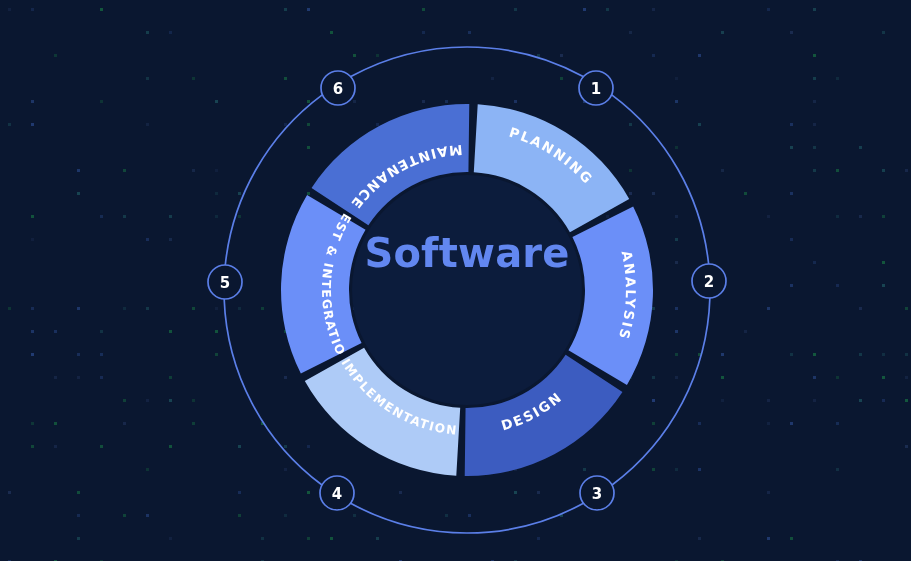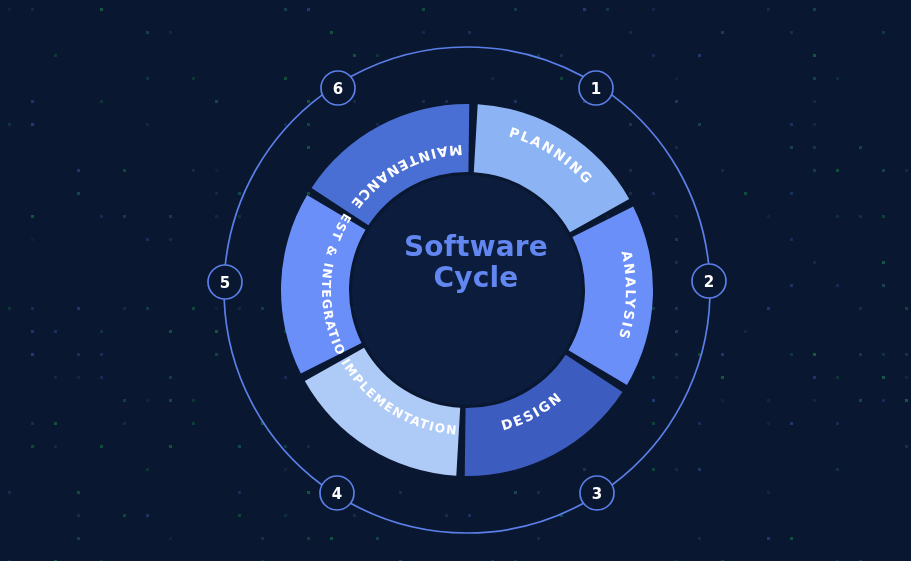--- a/index.html
+++ b/index.html
@@ -50,27 +50,27 @@
     fill: #ffffff;
     text-anchor: middle;
   }
   .connector {
     fill: none;
     stroke: #5b7fe8;
     stroke-width: 1.7;
   }
   .center-text {
     position: absolute;
-    left: 358px;
+    left: 349px;
     top: 231px;
     width: 236px;
     text-align: center;
     color: #6287f0;
     font-family: "DejaVu Sans", sans-serif;
-    font-size: 28px;
+    font-size: 40px;
     line-height: 1.12;
     font-weight: bold;
     letter-spacing: 0.2px;
     pointer-events: none;
   }
   .center-line { display: block; white-space: nowrap; }
 </style>
 </head>
 <body>
 
@@ -407,16 +407,15 @@
         <text x="337" y="498.5" class="node-num">4</text>
         <circle cx="225" cy="282" r="17" class="node-circle"></circle>
         <text x="225" y="287.5" class="node-num">5</text>
         <circle cx="338" cy="88" r="17" class="node-circle"></circle>
         <text x="338" y="93.5" class="node-num">6</text>
       </g>
   </svg>
 
   <div class="center-text">
     <span class="center-line">Software</span>
-    <span class="center-line">Cycle</span>
   </div>
 
 </div>
 
 </body></html>

